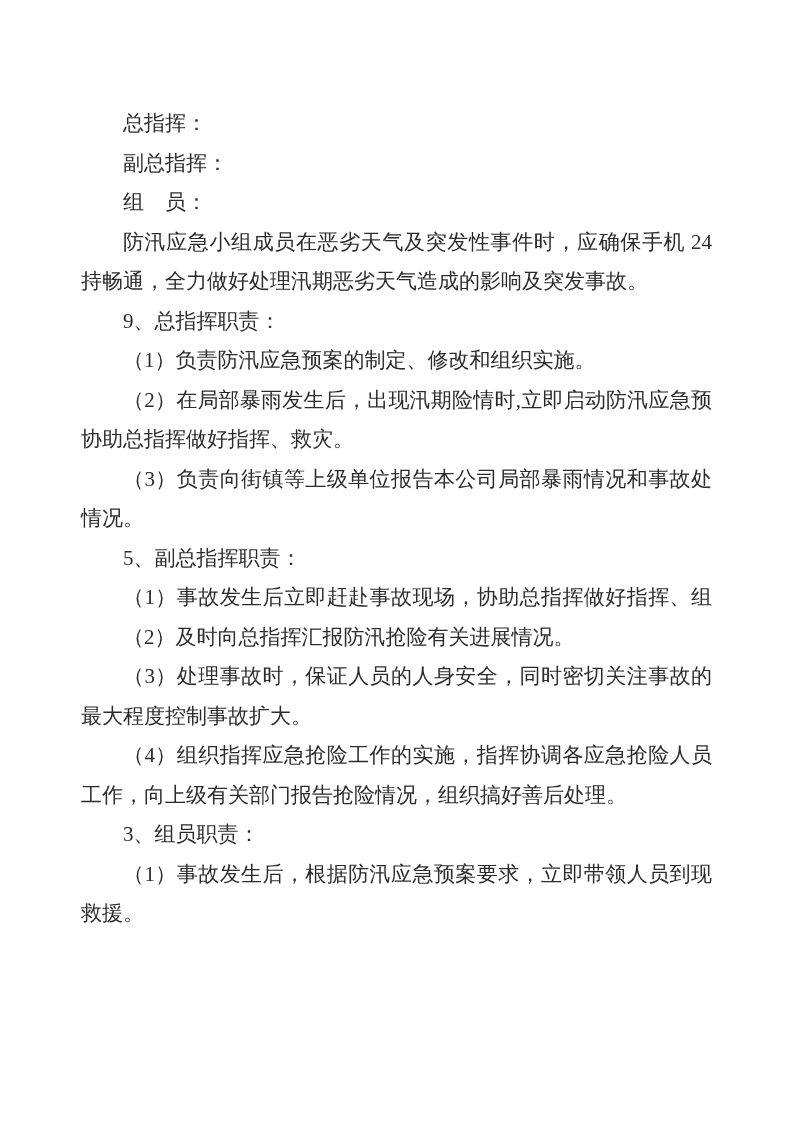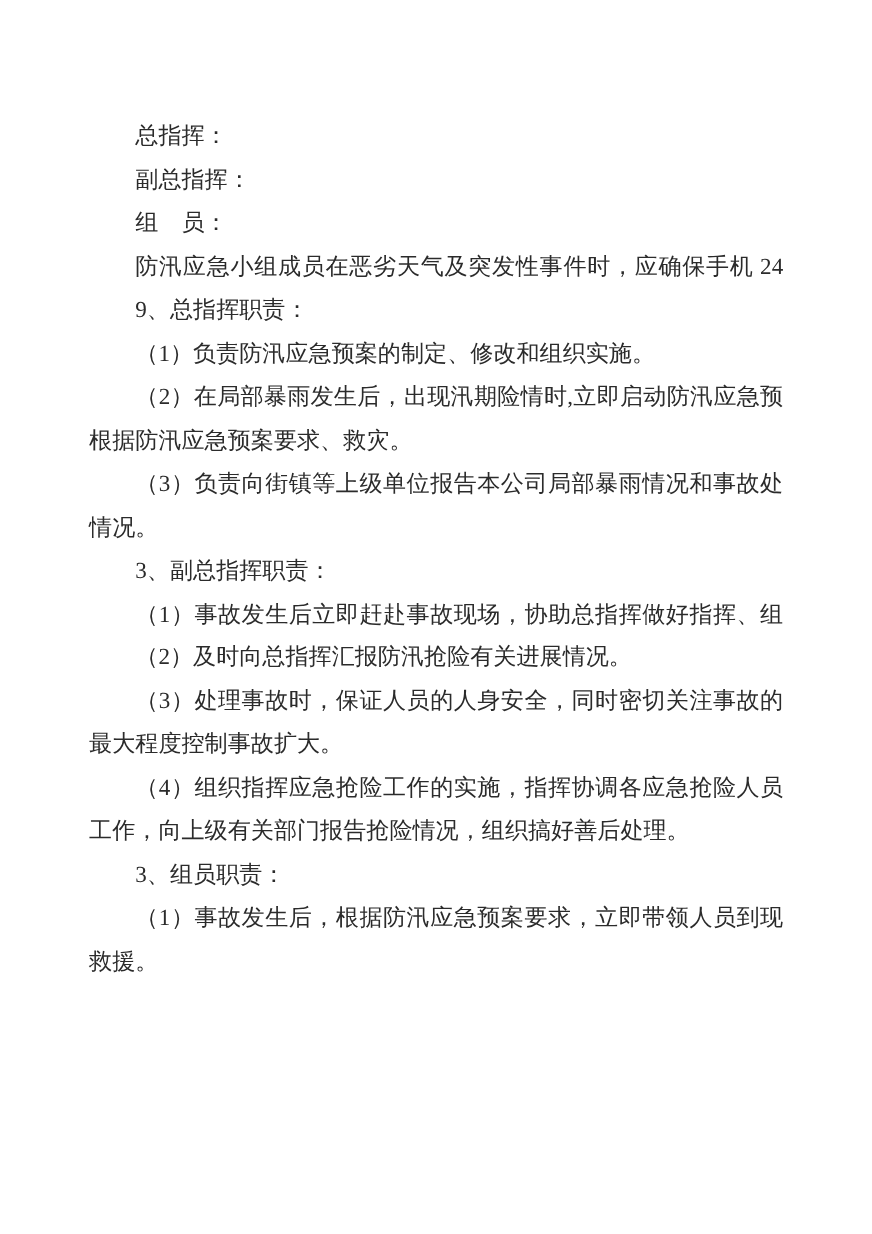--- a/index.html
+++ b/index.html
@@ -53,27 +53,28 @@
 </head>
 <body>
 
 <div class="page">
   <div class="doc-body">
 
   <div class="text-line indent">总指挥：</div>
       <div class="text-line indent">副总指挥：</div>
       <div class="text-line indent">组　员：</div>
       <div class="text-line indent fill">防汛应急小组成员在恶劣天气及突发性事件时，应确保手机 24 小时保</div>
+      <div class="text-line">持畅通，全力做好处理汛期恶劣天气造成的影响及突发事故。</div>
       <div class="text-line indent">9、总指挥职责：</div>
       <div class="text-line indent">（1）负责防汛应急预案的制定、修改和组织实施。</div>
       <div class="text-line indent fill">（2）在局部暴雨发生后，出现汛期险情时,立即启动防汛应急预案，调</div>
-      <div class="text-line">根据防汛应急预案要求、救灾。</div>
+      <div class="text-line">协助总指挥做好指挥、救灾。</div>
       <div class="text-line indent fill">（3）负责向街镇等上级单位报告本公司局部暴雨情况和事故处理进展</div>
       <div class="text-line">情况。</div>
-      <div class="text-line indent">3、副总指挥职责：</div>
+      <div class="text-line indent">5、副总指挥职责：</div>
       <div class="text-line indent fill">（1）事故发生后立即赶赴事故现场，协助总指挥做好指挥、组织协调</div>
       <div class="text-line indent">（2）及时向总指挥汇报防汛抢险有关进展情况。</div>
       <div class="text-line indent fill">（3）处理事故时，保证人员的人身安全，同时密切关注事故的发展，</div>
       <div class="text-line">最大程度控制事故扩大。</div>
       <div class="text-line indent fill">（4）组织指挥应急抢险工作的实施，指挥协调各应急抢险人员的抢险</div>
       <div class="text-line">工作，向上级有关部门报告抢险情况，组织搞好善后处理。</div>
       <div class="text-line indent">3、组员职责：</div>
       <div class="text-line indent fill">（1）事故发生后，根据防汛应急预案要求，立即带领人员到现场进行</div>
       <div class="text-line">救援。</div>
     </div>

